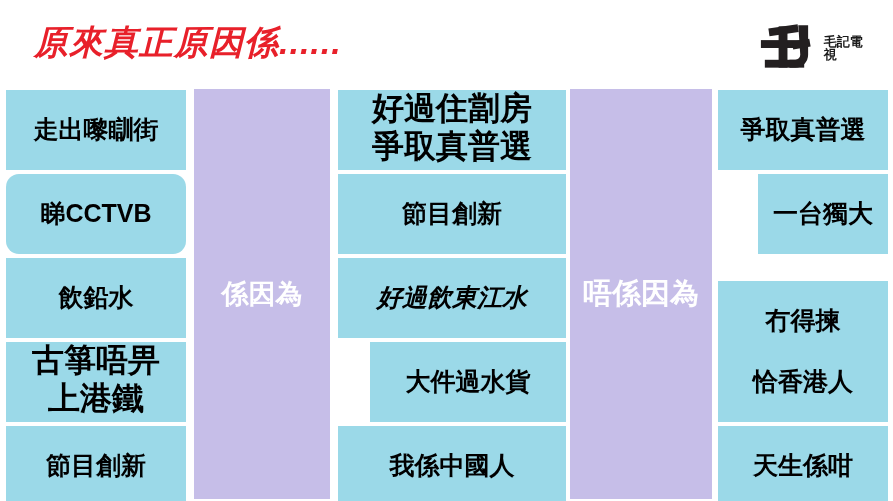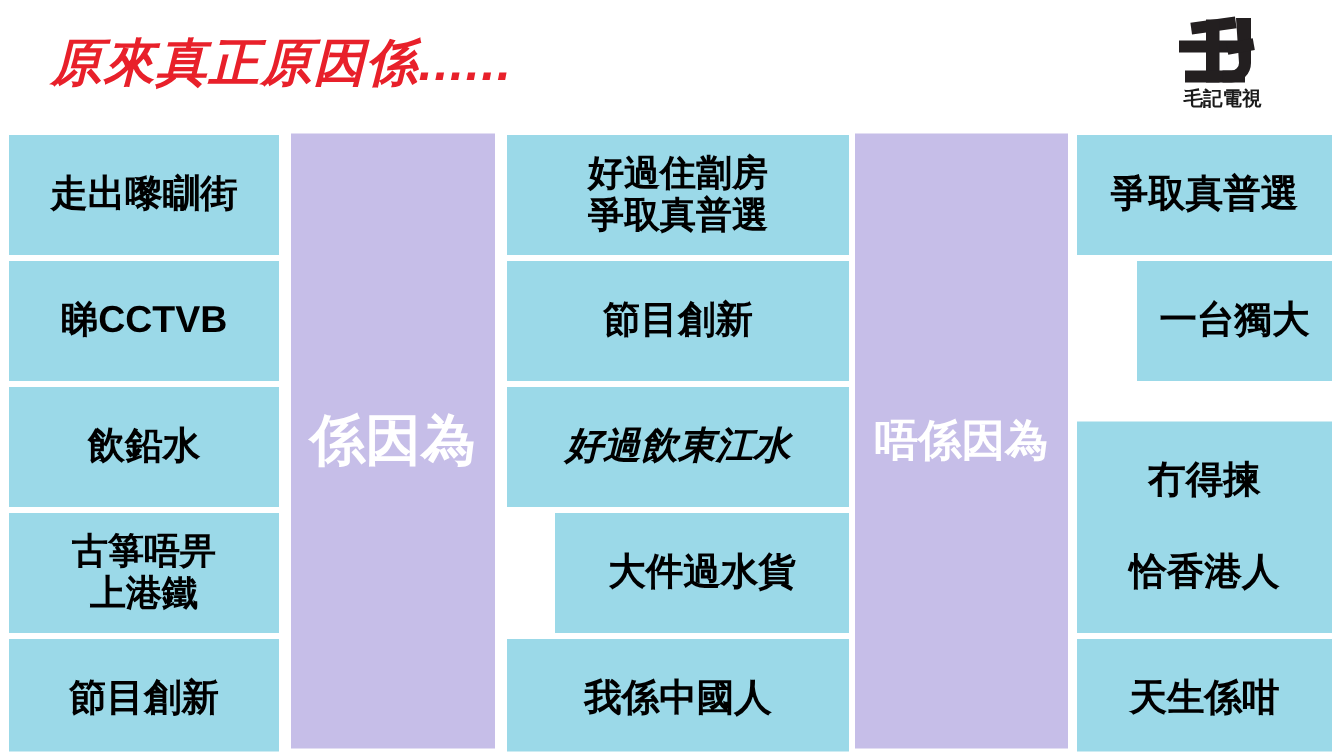--- a/index.html
+++ b/index.html
@@ -35,21 +35,21 @@
     white-space: nowrap;
     line-height: 1.1;
   }
   #logo {
     position: absolute;
     right: 18px;
     top: 10px;
     width: 120px;
     height: 74px;
     display: flex;
-    flex-direction: column;
+    flex-direction: row;
     align-items: center;
     justify-content: flex-start;
   }
   #logo-mark {
     width: 70px;
     height: 48px;
     display: block;
   }
   #logo-text {
     font-size: 13px;
@@ -88,35 +88,35 @@
     align-items: center;
     justify-content: center;
     text-align: center;
     color: #000000;
     font-weight: bold;
     font-size: 25px;
     line-height: 1.18;
     box-sizing: border-box;
     padding: 0 4px;
   }
-  .cell.two-line { font-size: 24px; }
+  .cell.two-line { font-size: 32px; font-family: Liberation Mono, monospace; }
 
   .connector {
     position: absolute;
     left: 0;
     right: 0;
     top: 1px;
     bottom: 2px;
     background: #C6BEE8;
     display: flex;
     align-items: center;
     justify-content: center;
     color: #ffffff;
     font-weight: bold;
-    font-size: 37px;
+    font-size: 27px;
     text-align: center;
     box-sizing: border-box;
   }
   .connector.wide { font-size: 29px; }
 </style>
 </head>
 <body>
 
 <div id="header">
 
@@ -137,21 +137,21 @@
   </div>
 
 </div>
 
 <div id="board">
 
   <div class="column col-cause">
     <div class="cell" style="top:2px;height:80px;">
       <span>走出嚟瞓街</span>
     </div>
-    <div class="cell" style="top:86px;height:80px;">
+    <div class="cell" style="top:86px;height:80px;border-radius:13px;">
       <span>睇CCTVB</span>
     </div>
     <div class="cell" style="top:170px;height:80px;">
       <span>飲鉛水</span>
     </div>
     <div class="cell two-line" style="top:254px;height:80px;">
       <span>
         <span>古箏唔畀</span><br>
         <span>上港鐵</span>
       </span>

